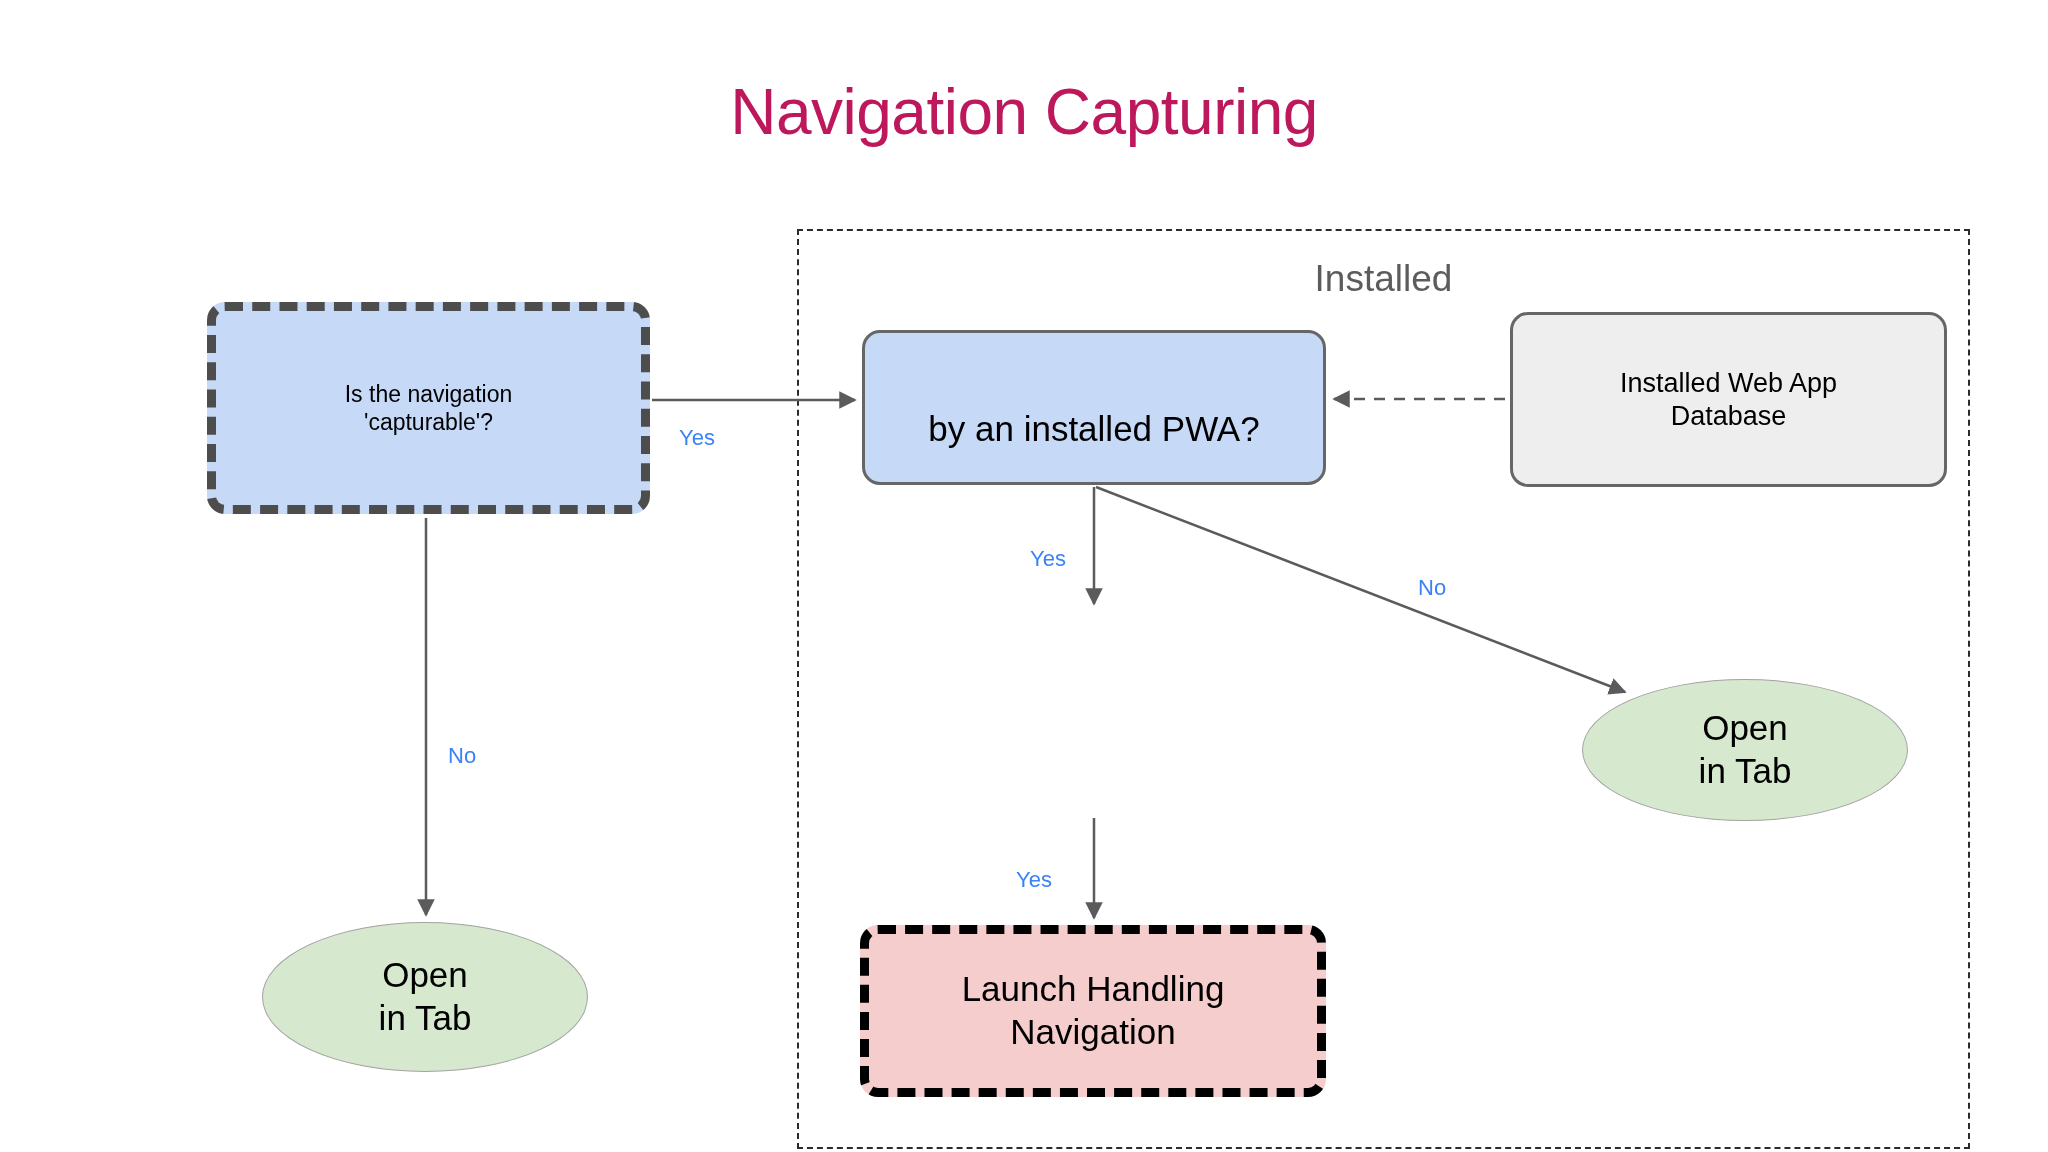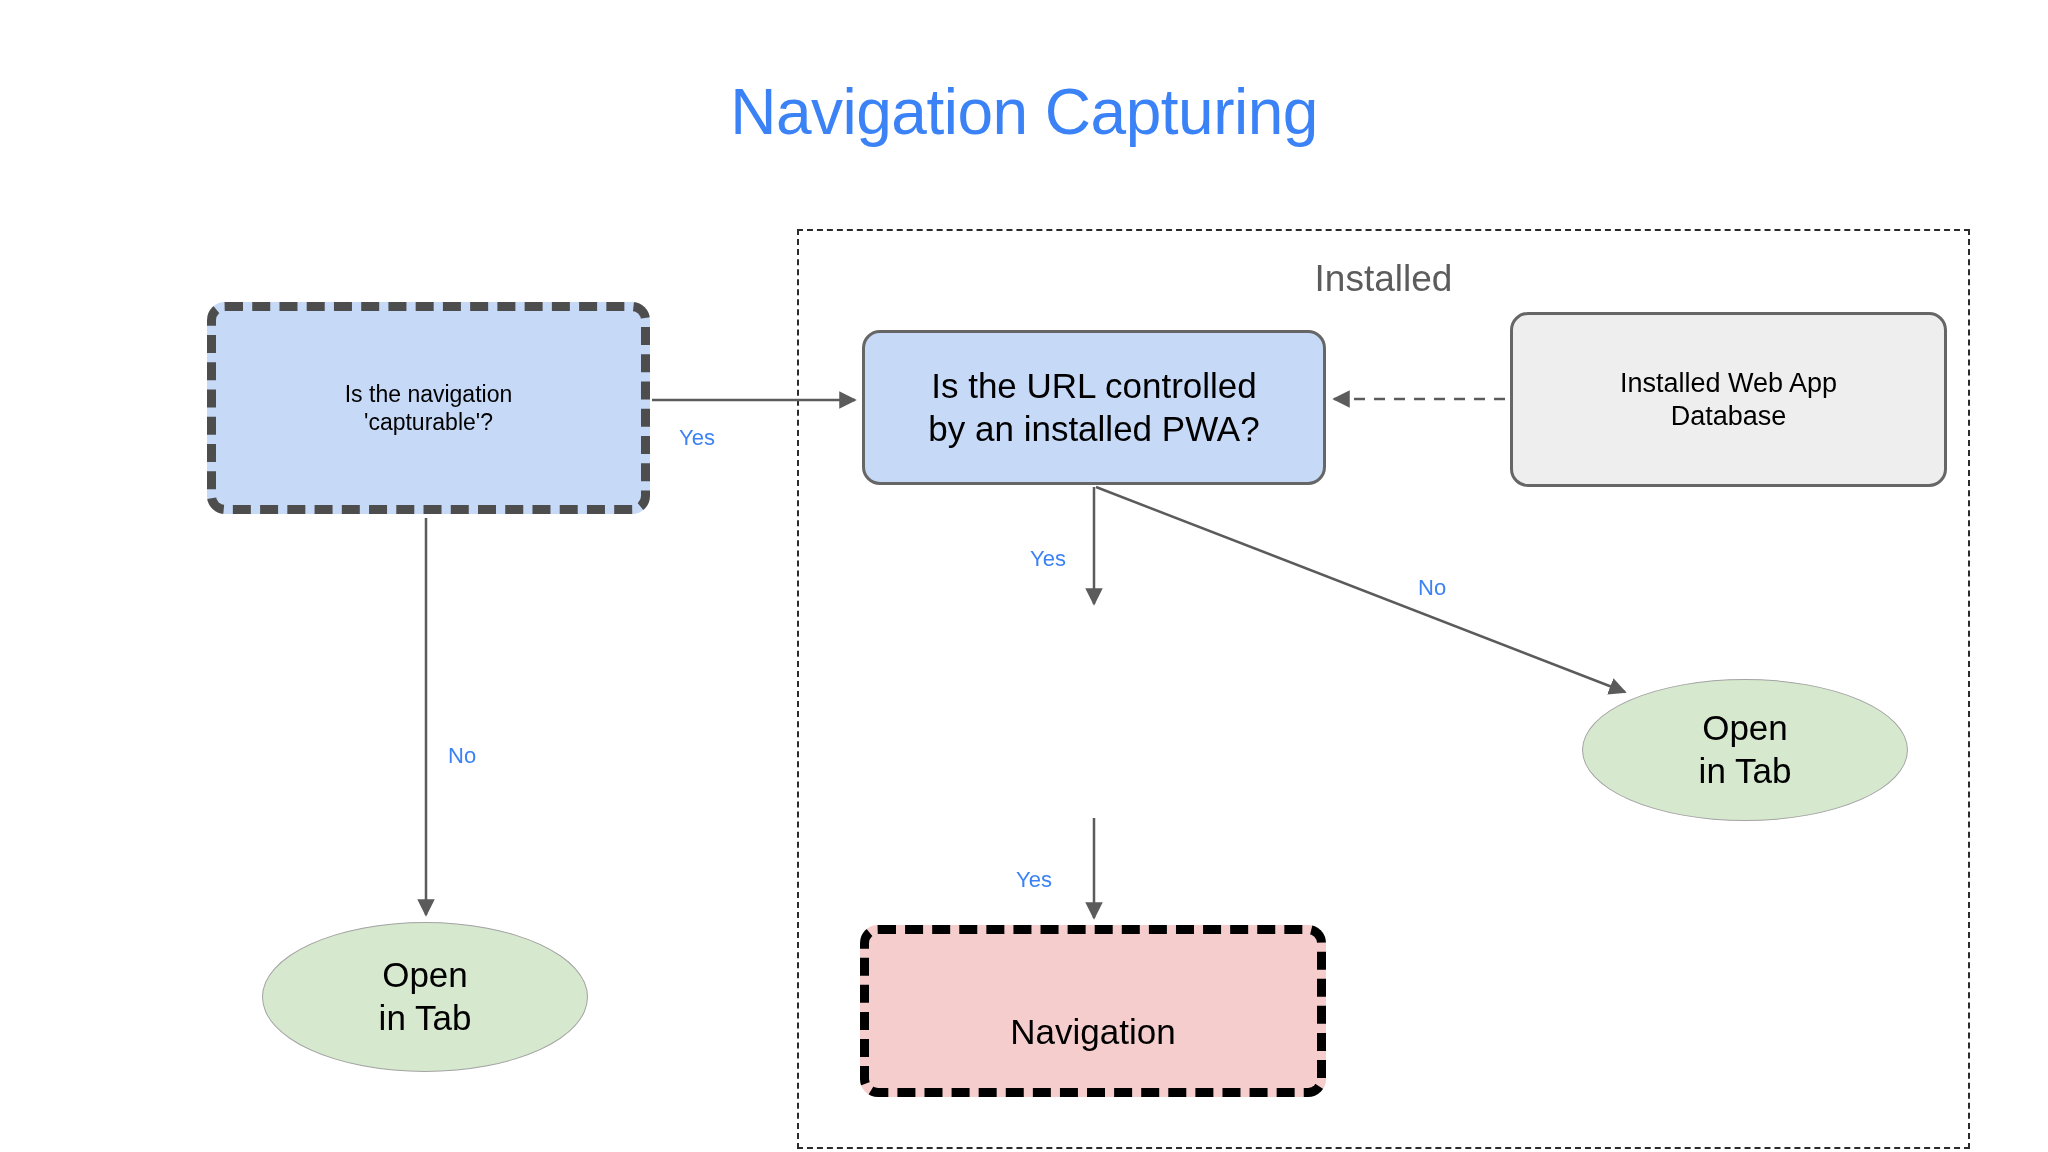--- a/index.html
+++ b/index.html
@@ -43,21 +43,21 @@
   
   #page-title {
     position: absolute;
     left: 0;
     top: 75px;
     width: 2048px;
     text-align: center;
     font-size: 64px;
     font-weight: 400;
     letter-spacing: -0.5px;
-    color: #3b82f6;
+    color: #be185d;
   }
 
   
   #capturable-group {
     position: absolute;
     left: 797px;
     top: 229px;
     width: 1173px;
     height: 920px;
     border: 2px dashed #2b2b2b;
@@ -201,36 +201,36 @@
 
   <div class="node rbox blue-fill dashed-dark-border" id="node-is-capturable">
     <div>
       <span>Is the navigation</span><br>
       <span>'capturable'?</span>
     </div>
   </div>
 
   <div class="node rbox blue-fill solid-gray-border" id="node-url-controlled">
     <div>
-      <span>Is the URL controlled</span><br>
+      <br>
       <span>by an installed PWA?</span>
     </div>
   </div>
 
   <div class="node rbox gray-fill solid-gray-border" id="node-web-app-db">
     <div>
       <span>Installed Web App</span><br>
       <span>Database</span>
     </div>
   </div>
 
 
   <div class="node rbox pink-fill dashed-black-border" id="node-launch-handling">
     <div>
-      <br>
+      <span>Launch Handling</span><br>
       <span>Navigation</span>
     </div>
   </div>
 
   <div class="node ellipse green-fill" id="node-open-tab-left">
     <div>
       <span>Open</span><br>
       <span>in Tab</span>
     </div>
   </div>

